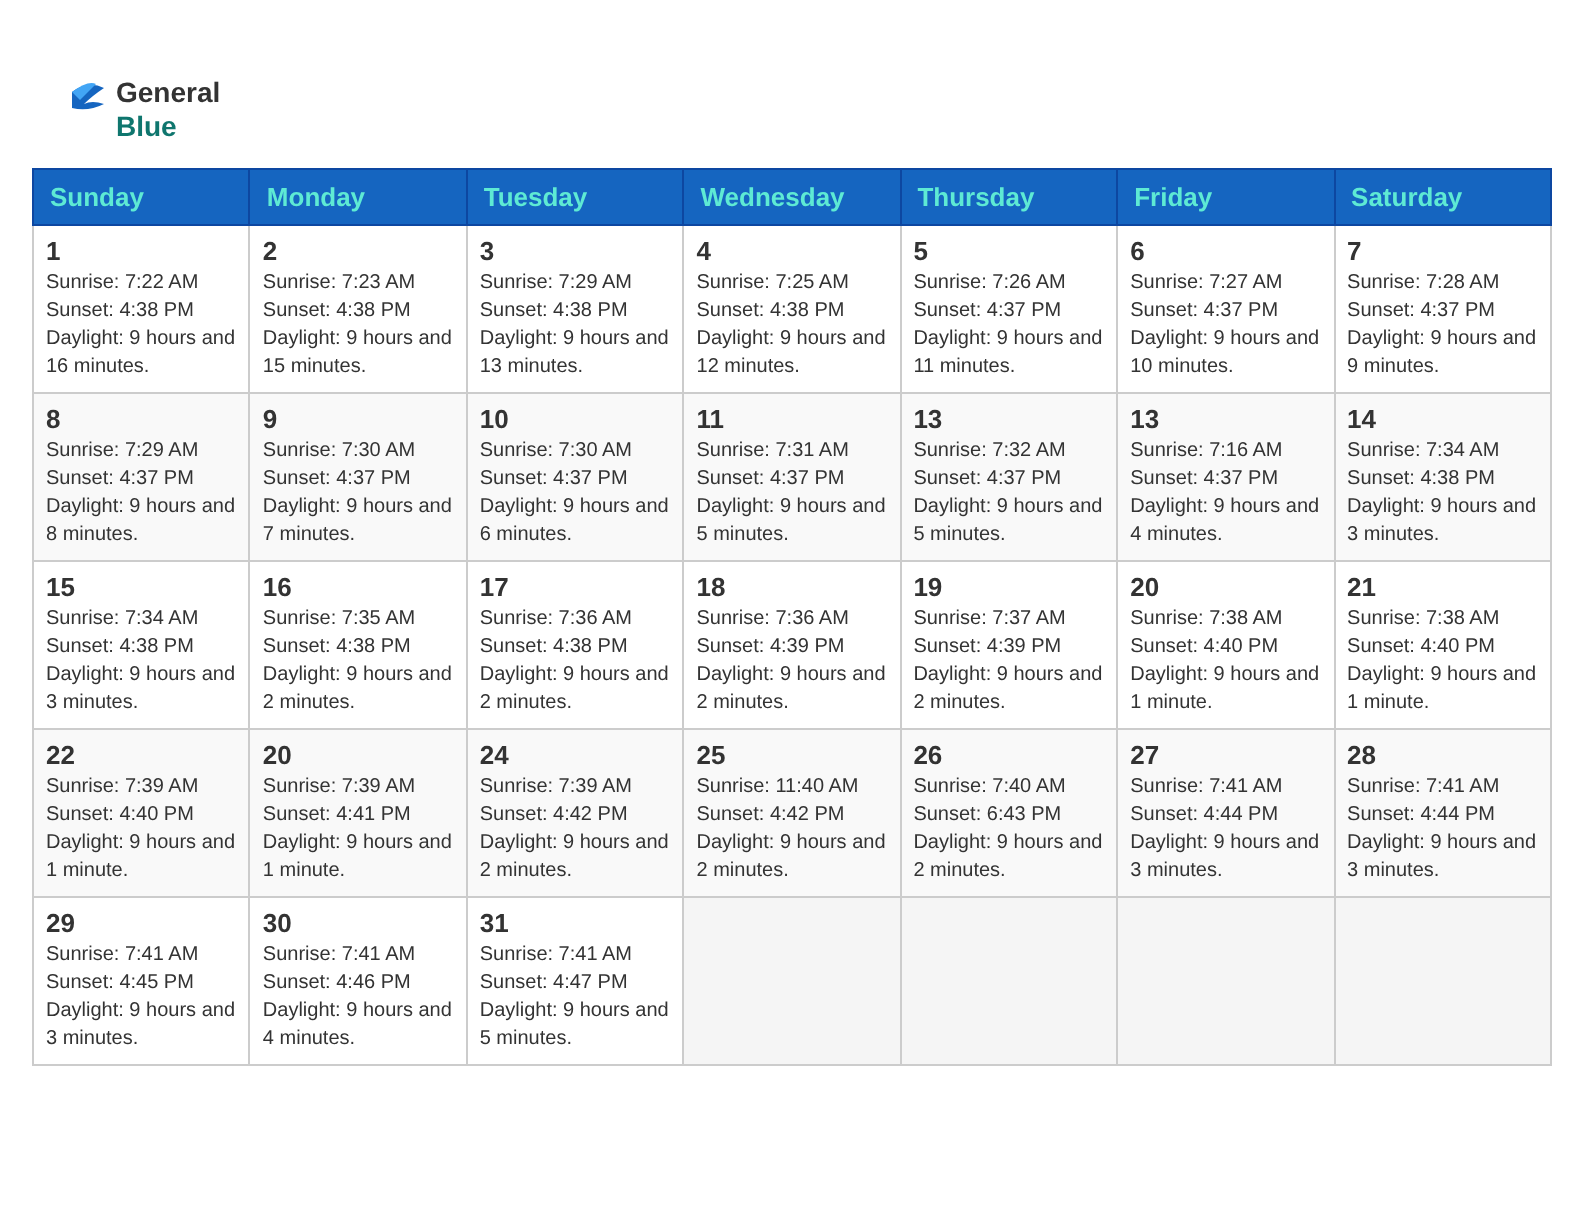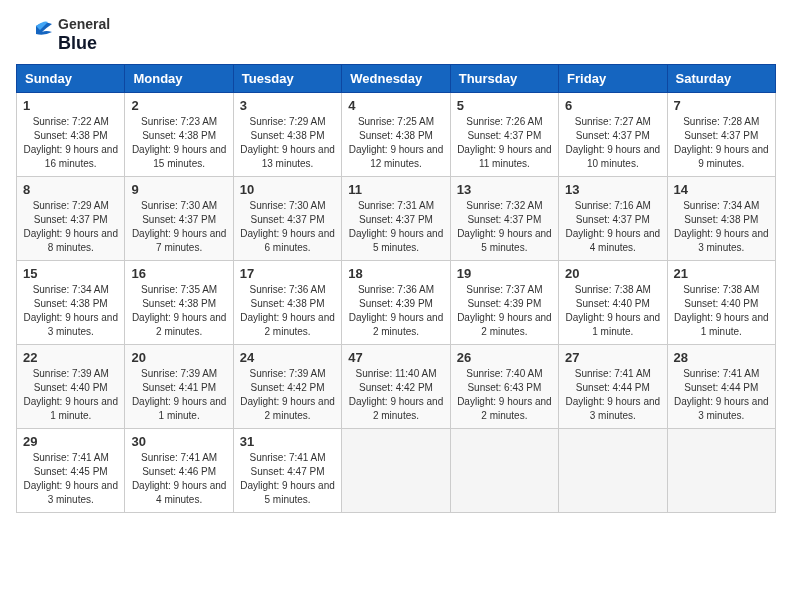--- a/index.html
+++ b/index.html
@@ -13,40 +13,41 @@
     .header {
       display: flex;
       justify-content: space-between;
       align-items: flex-start;
       margin-bottom: 10px;
     }
     .logo {
       display: flex;
       align-items: flex-end;
       gap: 0;
+      margin-top: 20px;
     }
     .title-section {
       text-align: right;
     }
     .month-title {
       font-size: 32px;
       font-weight: bold;
       color: #333;
     }
     .location {
       font-size: 14px;
       color: #555;
     }
     .calendar {
       width: 100%;
       border-collapse: collapse;
     }
     .calendar th {
       background: #1565C0;
-      color: #ffffff;
+      color: #5eead4;
       text-align: left;
       padding: 6px 8px;
       font-size: 13px;
       font-weight: bold;
       border: 1px solid #0d47a1;
     }
     .calendar td {
       vertical-align: top;
       border: 1px solid #ccc;
       padding: 5px 6px;
@@ -65,36 +66,35 @@
     .day-number {
       font-size: 13px;
       font-weight: bold;
       display: block;
       margin-bottom: 2px;
     }
     .day-info {
       font-size: 10px;
       line-height: 1.4;
       color: #333;
-      text-align: center;
     }
   </style>
 </head>
 <body>
 
 <div class="header">
   <div class="logo">
 <div style="display:flex;align-items:center;gap:4px;">
   <svg width="38" height="38" viewBox="0 0 38 38">
     <path d="M20 10 Q28 4 36 8 Q30 12 26 16 Q30 14 36 16 Q28 20 20 18 Z" fill="#1565C0"></path>
     <path d="M20 10 Q28 4 32 6 Q28 10 24 14 Z" fill="#42A5F5"></path>
   </svg>
   <div>
     <div style="font-size:14px;font-weight:bold;color:#333;line-height:1.2;">General</div>
-    <div style="font-size:18px;font-weight:bold;color:#0f172a;line-height:1.2;">Blue</div>
+    <div style="font-size:14px;font-weight:bold;color:#0f766e;line-height:1.2;">Blue</div>
   </div>
 </div>
 </div>
   <div class="title-section">
     <div class="month-title"></div>
     <div class="location"></div>
   </div>
 </div>
 
 <table class="calendar">
@@ -279,21 +279,21 @@
 and 1 minute.</div>
         </td>
         <td>
           <span class="day-number">24</span>
           <div class="day-info">Sunrise: 7:39 AM
 Sunset: 4:42 PM
 Daylight: 9 hours
 and 2 minutes.</div>
         </td>
         <td>
-          <span class="day-number">47</span>
+          <span class="day-number">25</span>
           <div class="day-info">Sunrise: 11:40 AM
 Sunset: 4:42 PM
 Daylight: 9 hours
 and 2 minutes.</div>
         </td>
         <td>
           <span class="day-number">26</span>
           <div class="day-info">Sunrise: 7:40 AM
 Sunset: 6:43 PM
 Daylight: 9 hours

